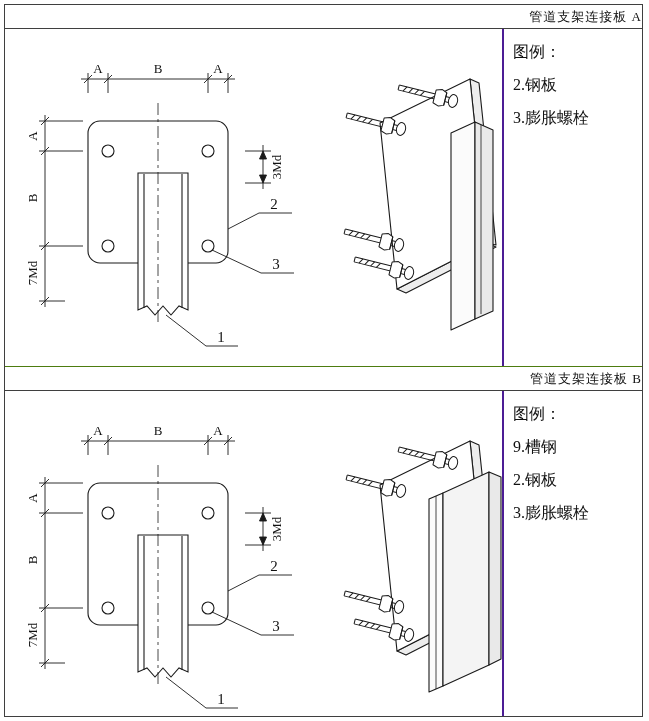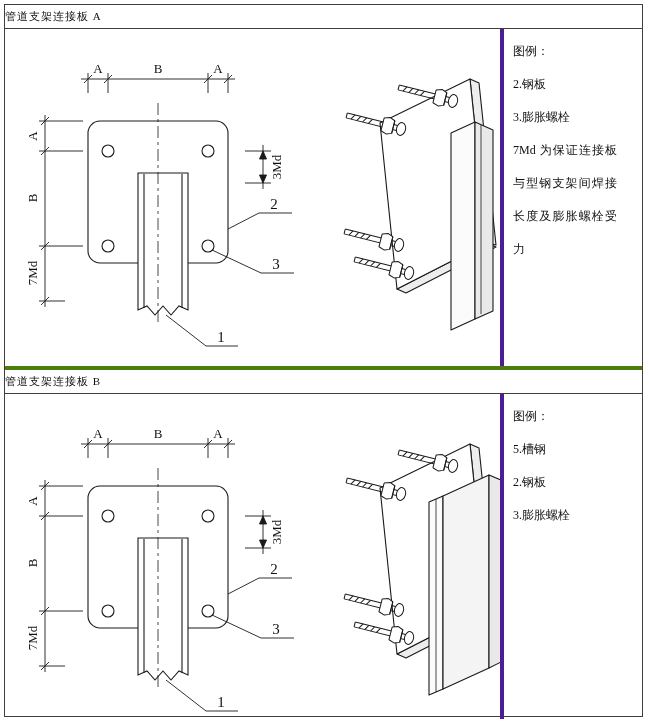--- a/index.html
+++ b/index.html
@@ -7,35 +7,35 @@
   .sheet {
     width:637px; height:711px;
     border:1px solid #3f3f3f;
     background:#fff;
     font-family:"Liberation Serif","DejaVu Serif",serif;
     color:#111;
     box-sizing:content-box;
   }
   .title-row {
     height:23px; line-height:23px;
-    text-align:left; font-size:11px;
+    text-align:right; font-size:13px;
     border-bottom:1px solid #3f3f3f;
     letter-spacing:1px;
   }
-  .title-row.b { border-top:4px solid #4d7c0f; }
+  .title-row.b { border-top:1px solid #4d7c0f; }
   .panel { display:flex; }
   .panel.a { height:337px; }
   .panel.b { height:325px; }
   .drawing-area { position:relative; flex:1; overflow:hidden; }
   .drawing-area svg { position:absolute; left:0; top:4px; }
   .legend-col {
     width:129px;
-    border-left:4px solid #4c1d95;
+    border-left:2px solid #4c1d95;
     padding:6px 0 0 9px;
-    font-size:12px;
+    font-size:16px;
   }
   .legend-line { line-height:33px; white-space:nowrap; }
   .note {
     width:104px; line-height:33px;
     text-align:justify;
   }
   svg text {
     font-family:"Liberation Serif","DejaVu Serif",serif;
     fill:#111; stroke:none;
   }
@@ -139,21 +139,20 @@
           <polygon points="470,89 488,97 488,278 470,286" fill="#e9e9e9"></polygon>
           <line x1="476" y1="92" x2="476" y2="281" stroke-width="0.8"></line>
         </g>
       </svg>
     </div>
 
     <div class="legend-col">
       <div class="legend-line">图例：</div>
       <div class="legend-line">2.钢板</div>
       <div class="legend-line">3.膨胀螺栓</div>
-      <div class="note">7Md 为保证连接板与型钢支架间焊接长度及膨胀螺栓受力</div>
     </div>
   </div>
 
   <div class="title-row b">管道支架连接板 B</div>
 
   <div class="panel b">
     <div class="drawing-area">
       <svg width="499" height="322" viewBox="0 0 499 322">
 
         <g stroke="#1a1a1a" stroke-width="1.1" fill="none">
@@ -224,19 +223,19 @@
           <polygon points="424,104 438,98 438,291 424,297" fill="#fbfbfb"></polygon>
           <polygon points="438,98 484,77 484,270 438,291" fill="#f4f4f4"></polygon>
           <polygon points="484,77 496,82 496,264 484,270" fill="#e9e9e9"></polygon>
           <line x1="431" y1="101" x2="431" y2="294" stroke-width="0.8"></line>
         </g>
       </svg>
     </div>
 
     <div class="legend-col">
       <div class="legend-line">图例：</div>
-      <div class="legend-line">5.槽钢</div>
+      <div class="legend-line">9.槽钢</div>
       <div class="legend-line">2.钢板</div>
       <div class="legend-line">3.膨胀螺栓</div>
     </div>
   </div>
 
 </div>
 
 </body></html>

